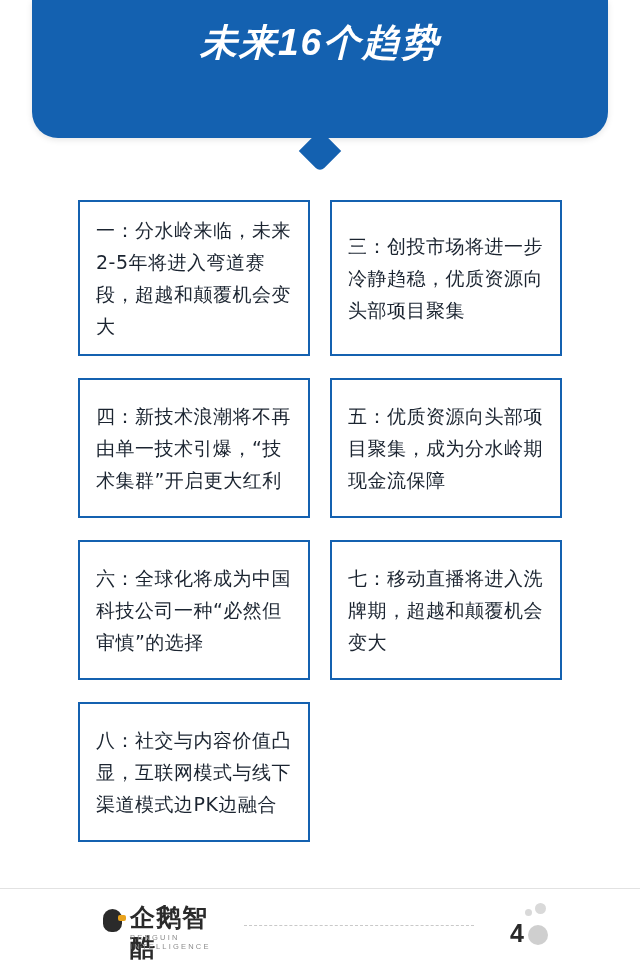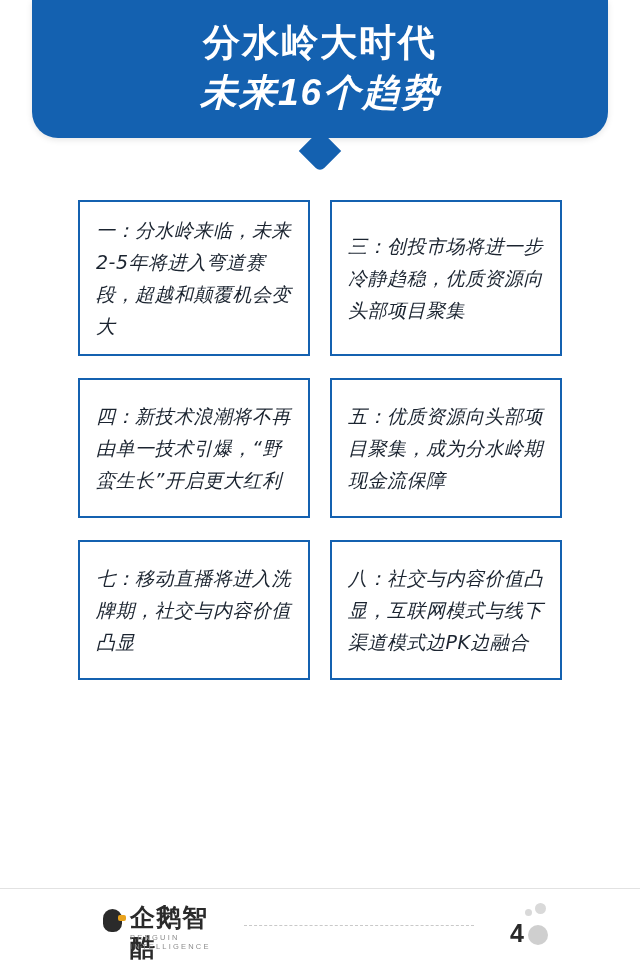--- a/index.html
+++ b/index.html
@@ -61,21 +61,20 @@
   
   .cards {
     position: absolute;
     left: 78px;
     top: 200px;
     width: 484px;
     display: grid;
     grid-template-columns: 232px 232px;
     grid-column-gap: 20px;
     grid-row-gap: 22px;
-    font-style: italic;
   }
   .card {
     background: #ffffff;
     border: 2px solid #1461b0;
     min-height: 140px;
     display: flex;
     align-items: center;
     padding: 12px 14px 12px 16px;
   }
   .card-text {
@@ -183,40 +182,42 @@
 </style>
 </head>
 <body>
 
 <div class="page">
 
   <div class="header-wrap">
     <div class="header-band"></div>
     <div class="header-notch"></div>
     <div class="header-title">
-      <span>分水岭大时代</span>
       <span class="line2">未来16个趋势</span>
     </div>
   </div>
 
   <div class="cards">
     <div class="card">
       <div class="card-text">一：分水岭来临，未来2-5年将进入弯道赛段，超越和颠覆机会变大</div>
     </div>
     <div class="card">
       <div class="card-text">三：创投市场将进一步冷静趋稳，优质资源向头部项目聚集</div>
     </div>
     <div class="card">
-      <div class="card-text">四：新技术浪潮将不再由单一技术引爆，“野蛮生长”开启更大红利</div>
+      <div class="card-text">四：新技术浪潮将不再由单一技术引爆，“技术集群”开启更大红利</div>
     </div>
     <div class="card">
       <div class="card-text">五：优质资源向头部项目聚集，成为分水岭期现金流保障</div>
     </div>
     <div class="card">
-      <div class="card-text">七：移动直播将进入洗牌期，社交与内容价值凸显</div>
+      <div class="card-text">六：全球化将成为中国科技公司一种“必然但审慎”的选择</div>
+    </div>
+    <div class="card">
+      <div class="card-text">七：移动直播将进入洗牌期，超越和颠覆机会变大</div>
     </div>
     <div class="card">
       <div class="card-text">八：社交与内容价值凸显，互联网模式与线下渠道模式边PK边融合</div>
     </div>
   </div>
 
   <div class="footer">
     <div class="footer-inner">
       <div class="logo">
         <div class="logo-mark">

